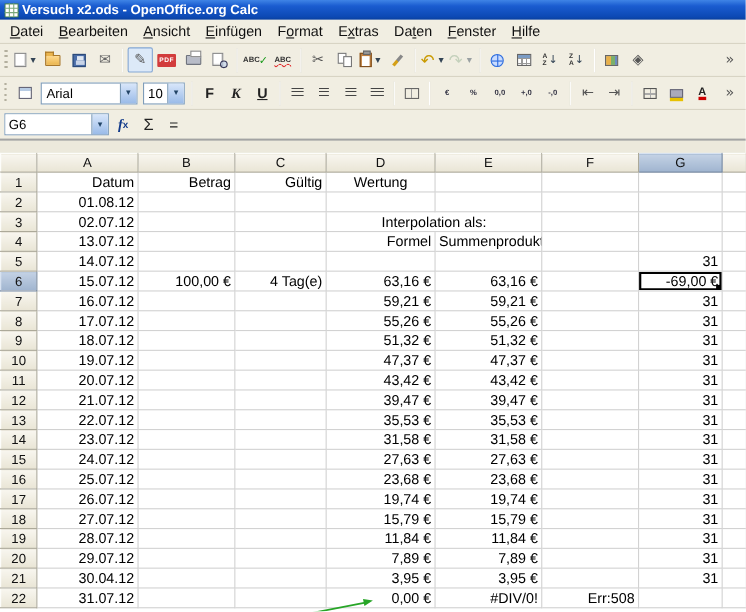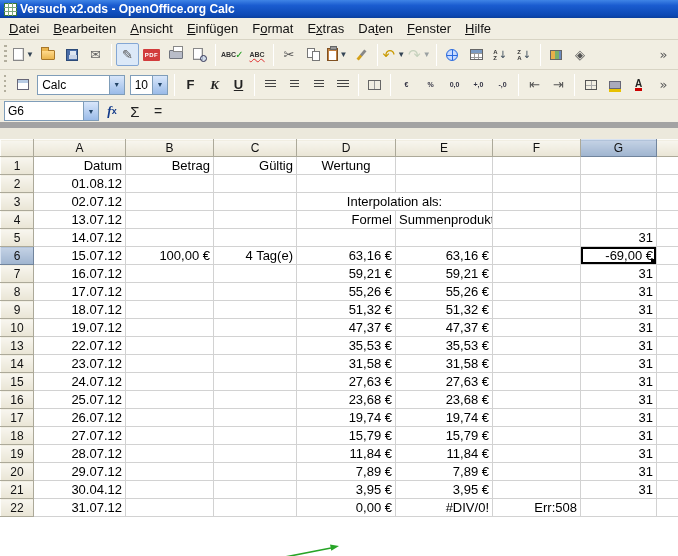--- a/index.html
+++ b/index.html
@@ -76,21 +76,21 @@
   .lab-bold{font-weight:bold}
   .lab-italic{font-style:italic;font-family:"Liberation Serif",serif;font-weight:bold}
   .lab-underline{text-decoration:underline;font-weight:bold}
 
   
   .combo{display:flex;align-items:center;height:20px;background:#fff;border:1px solid #7f9db9;font-size:12px;margin:0 2px}
   .combo .cval{flex:1;padding:0 4px;overflow:hidden;white-space:nowrap}
   .cbtn{width:15px;height:100%;background:linear-gradient(#d8e6fa,#9abbe8);border-left:1px solid #7f9db9;display:flex;align-items:center;justify-content:center;font-size:7px;color:#246}
 
   
-  .fbar{height:28px;background:#f1eee2;border-bottom:6px solid #a3a3a3;display:flex;align-items:center;padding:0 4px;gap:3px}
+  .fbar{height:28px;background:#f1eee2;border-bottom:2px solid #a3a3a3;display:flex;align-items:center;padding:0 4px;gap:3px}
   .namebox{width:95px;height:20px;display:flex;background:#fff;border:1px solid #7f9db9;font-size:12px}
   .namebox input{flex:1;min-width:0;border:none;outline:none;padding:0 3px;font:12px "Liberation Sans",sans-serif}
   .fbtn{width:20px;height:20px;display:flex;align-items:center;justify-content:center;font-size:13px;color:#333}
   .fx i{font-style:italic;font-family:"Liberation Serif",serif;font-weight:bold;color:#123a8a}
   .fx b{font-size:9px;color:#123a8a}
   .sum{font-size:15px;color:#222}
   .eq{font-size:14px;color:#222}
   .finput{flex:1;height:20px;border:1px solid #9a9686;background:#fff;font:12px "Liberation Sans",sans-serif;padding:0 4px;outline:none}
 
   .spacer{height:11px;background:#ece9dc}
@@ -227,21 +227,21 @@
       <span class="g c5">»</span>
     </span>
   </div>
 
 <div class="tb">
   <span class="handle"></span>
 <span class="tbtn">
       <span class="stw"></span>
     </span>
     <span class="combo" style="width: 118px;">
-      <span class="cval">Calc</span>
+      <span class="cval">Arial</span>
       <span class="cbtn">▼</span>
     </span>
     <span class="combo" style="width: 44px;">
       <span class="cval">10</span>
       <span class="cbtn">▼</span>
     </span>
     <span class="sep"></span>
     <span class="tbtn">
       <span class="lab lab-bold">F</span>
     </span>
@@ -451,20 +451,42 @@
         <td class="tr">19.07.12</td>
         <td class="tr"></td>
         <td class="tr"></td>
         <td class="tr">47,37 €</td>
         <td class="tr">47,37 €</td>
         <td class="tl"></td>
         <td class="tr">31</td>
         <td class="tr"></td>
       </tr>
       <tr>
+        <th class="">11</th>
+        <td class="tr">20.07.12</td>
+        <td class="tr"></td>
+        <td class="tr"></td>
+        <td class="tr">43,42 €</td>
+        <td class="tr">43,42 €</td>
+        <td class="tl"></td>
+        <td class="tr">31</td>
+        <td class="tr"></td>
+      </tr>
+      <tr>
+        <th class="">12</th>
+        <td class="tr">21.07.12</td>
+        <td class="tr"></td>
+        <td class="tr"></td>
+        <td class="tr">39,47 €</td>
+        <td class="tr">39,47 €</td>
+        <td class="tl"></td>
+        <td class="tr">31</td>
+        <td class="tr"></td>
+      </tr>
+      <tr>
         <th class="">13</th>
         <td class="tr">22.07.12</td>
         <td class="tr"></td>
         <td class="tr"></td>
         <td class="tr">35,53 €</td>
         <td class="tr">35,53 €</td>
         <td class="tl"></td>
         <td class="tr">31</td>
         <td class="tr"></td>
       </tr>

